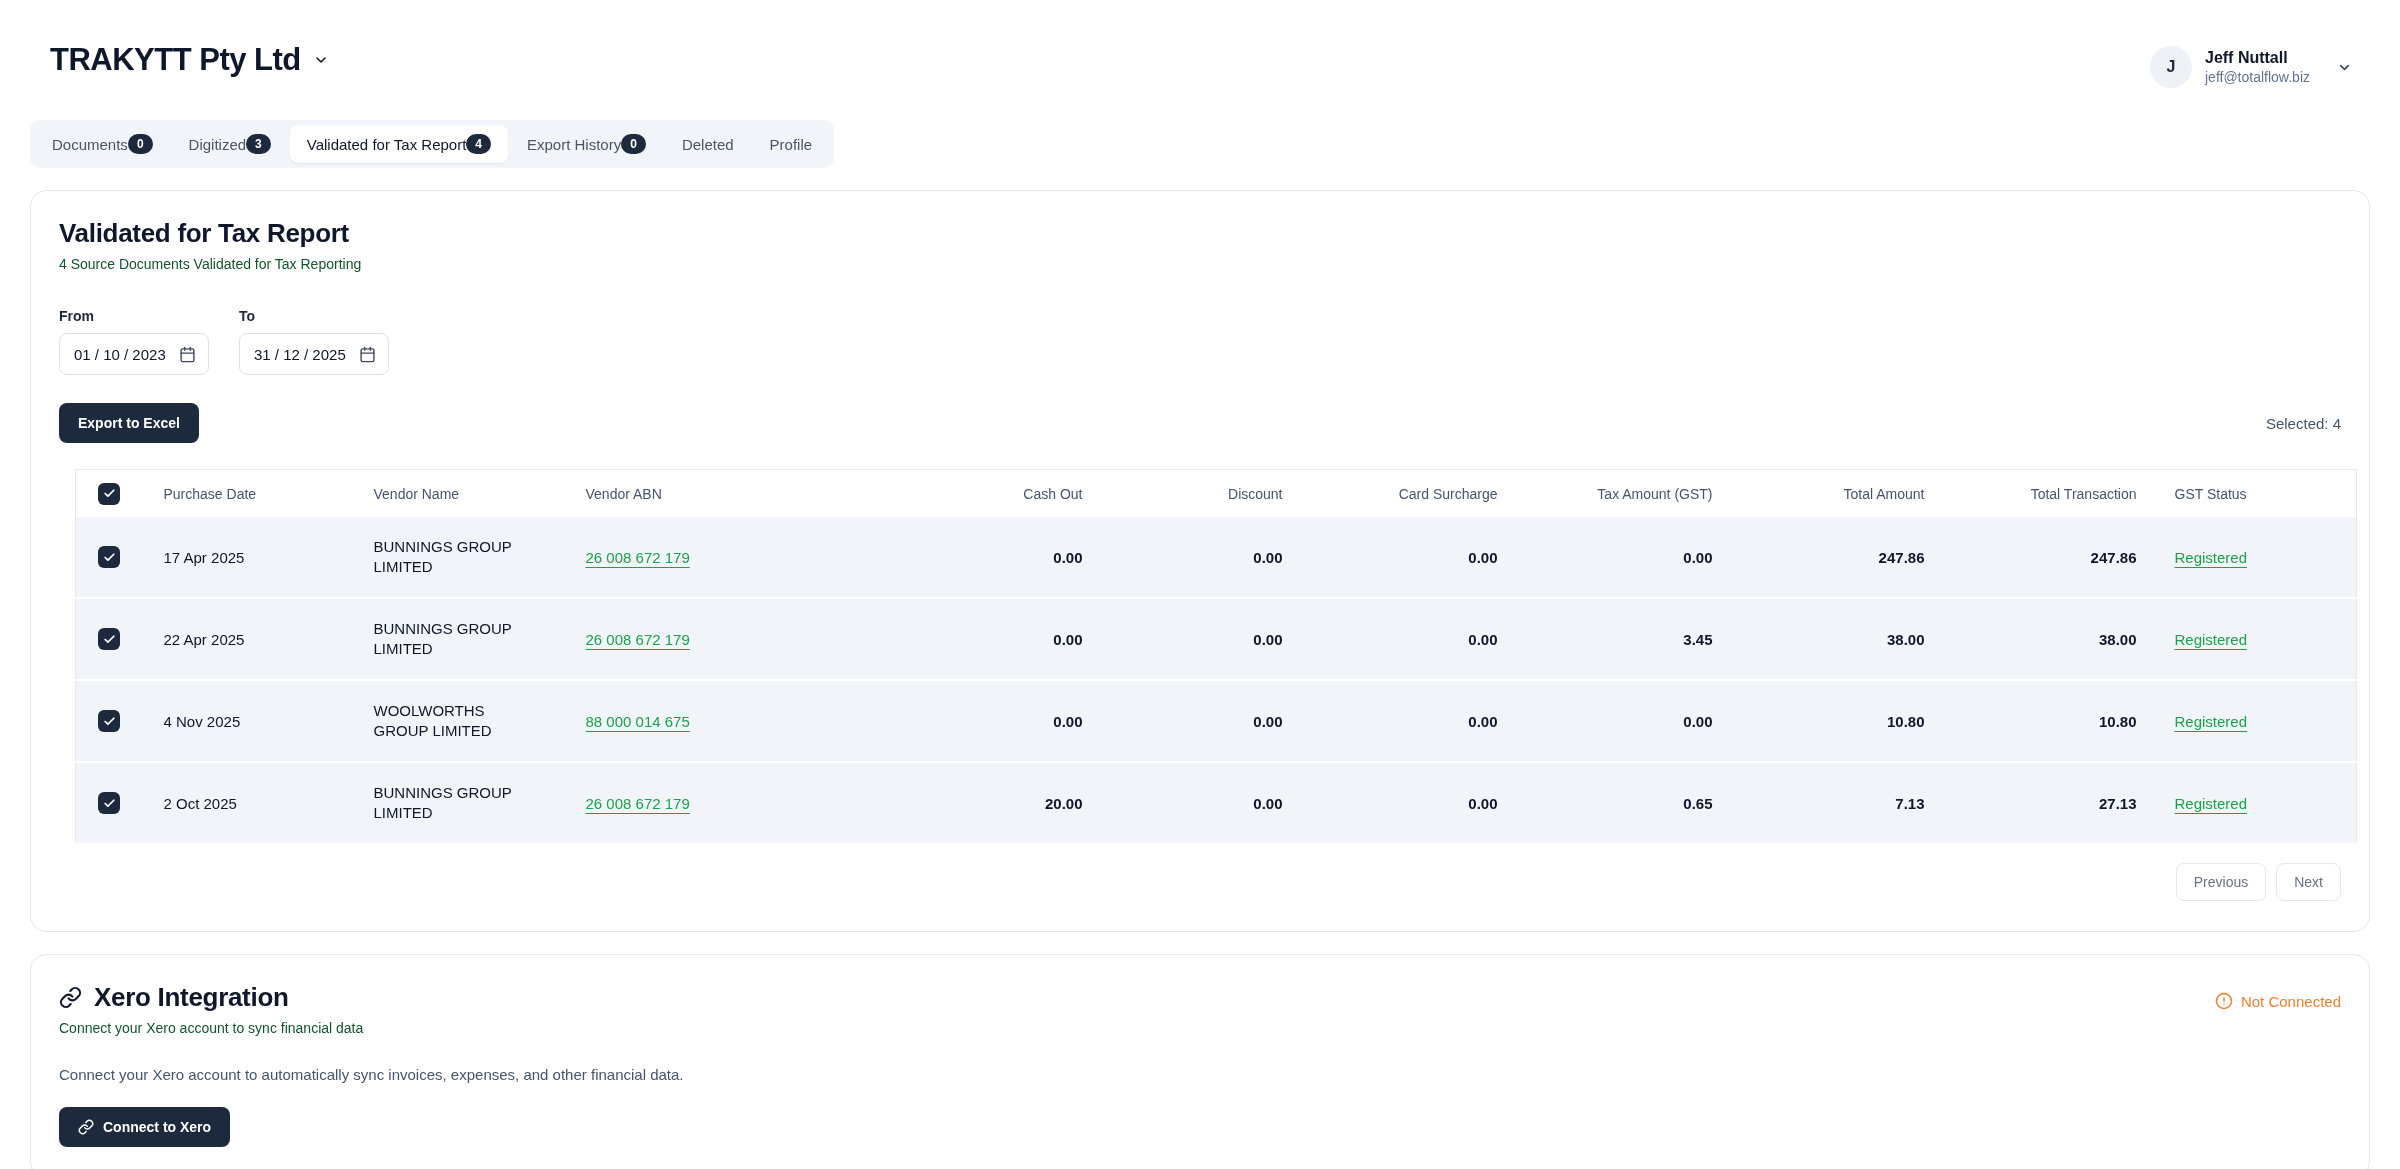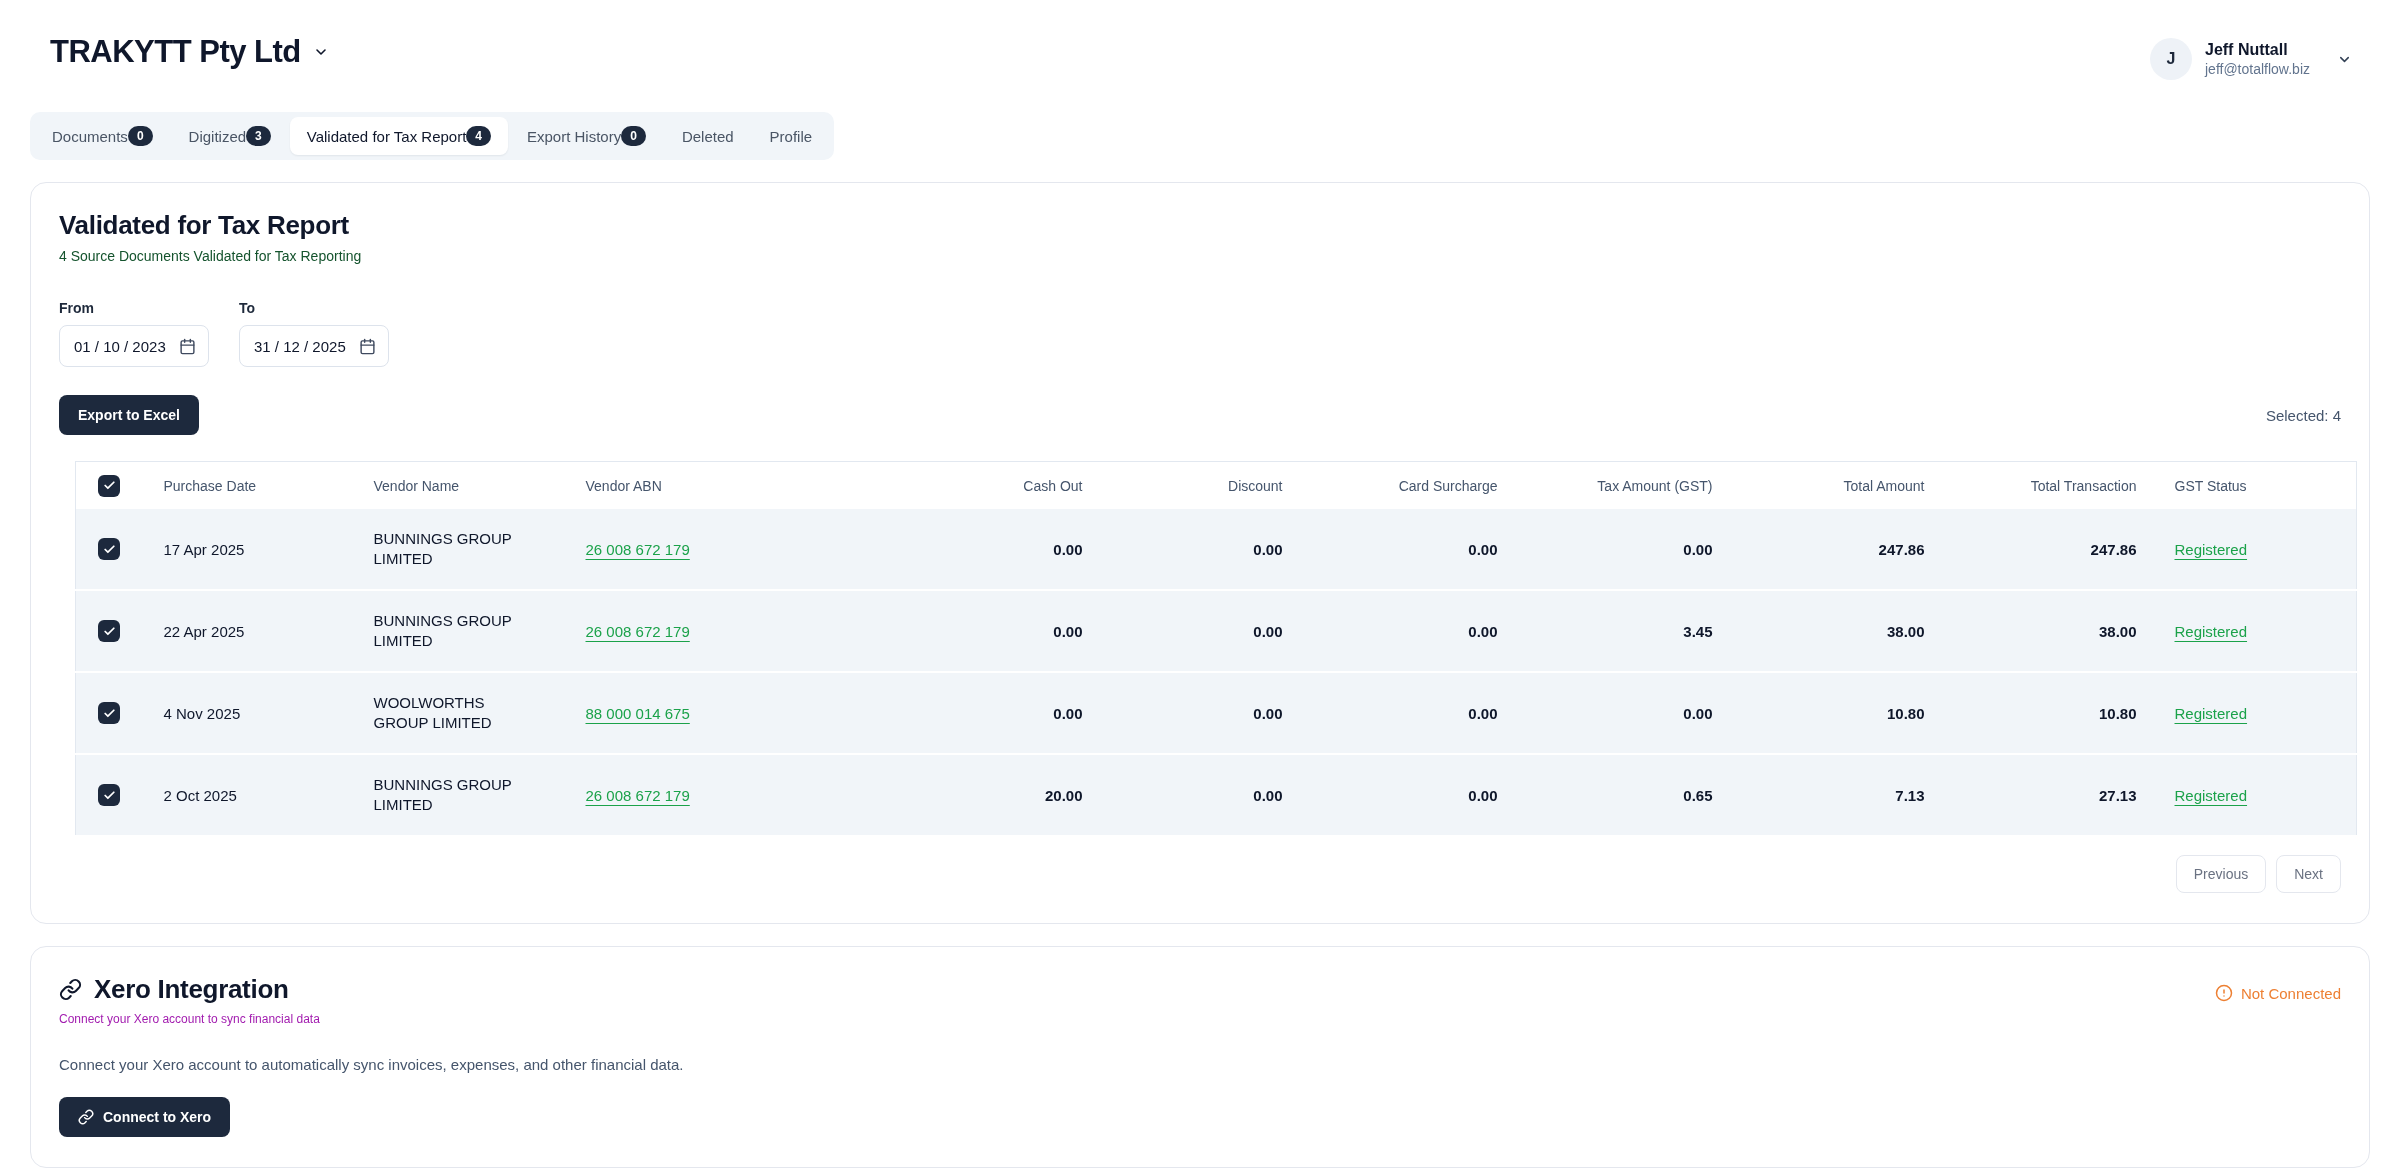--- a/index.html
+++ b/index.html
@@ -1,20 +1,20 @@
 <!DOCTYPE html>
 <html><head>
 <meta charset="utf-8">
 <style>
   * { margin:0; padding:0; box-sizing:border-box; }
   html,body { width:2400px; height:1169px; overflow:hidden; background:#ffffff;
     font-family:"Liberation Sans", sans-serif; color:#0f172b; }
 
   .topbar { display:flex; justify-content:space-between; align-items:flex-start;
-    padding:34px 48px 0 50px; }
+    padding:34px 48px 0 50px;margin-top:8px; }
   .company { display:flex; align-items:center; gap:12px; cursor:pointer; }
   .company h1 { font-size:31px; font-weight:800; letter-spacing:-0.5px; color:#0f172b; }
   .chev { width:16px; height:16px; stroke:#0f172b; }
   .user { display:flex; align-items:center; gap:13px; cursor:pointer; padding-top:4px; }
   .avatar { width:42px; height:42px; border-radius:50%; background:#eef2f7;
     display:flex; align-items:center; justify-content:center; font-size:16px;
     font-weight:700; color:#1e293b; }
   .user-name { font-size:16px; font-weight:700; color:#0f172b; }
   .user-email { font-size:14px; color:#62748e; margin-top:2px; }
   .user .chev { width:15px; height:15px; stroke:#334155; margin-left:14px; }
@@ -64,21 +64,21 @@
   .link-green { color:#1ba24a; text-decoration:underline; text-underline-offset:4px; cursor:pointer; }
 
   .pagination { display:flex; justify-content:flex-end; gap:10px; margin-top:18px; }
   .btn-ghost { background:#fff; border:1px solid #e4e7ee; border-radius:8px; padding:10px 17px;
     font-size:14px; color:#6a7282; cursor:pointer; font-family:inherit; }
 
   .xero-head { display:flex; justify-content:space-between; align-items:flex-start; }
   .xero-title-row { display:flex; align-items:center; gap:12px; }
   .xero-title-row svg { width:23px; height:23px; stroke:#0f172b; }
   .xero-title { font-size:26px; font-weight:800; letter-spacing:-0.3px; }
-  .xero-subtitle { font-size:12px; color:#a21caf; margin-top:7px; }
+  .xero-subtitle { font-size:14px; color:#14532d; margin-top:7px; }
   .status-badge { display:flex; align-items:center; gap:8px; font-size:15px; color:#ed7f32;
     padding-top:10px; }
   .status-badge svg { width:18px; height:18px; stroke:#ed7f32; }
   .xero-body { font-size:15px; color:#45556c; margin-top:30px; }
   .xero .btn-dark { margin-top:24px; }
   .btn-dark svg { width:16px; height:16px; stroke:#ffffff; }
 </style>
 </head>
 <body>
 

